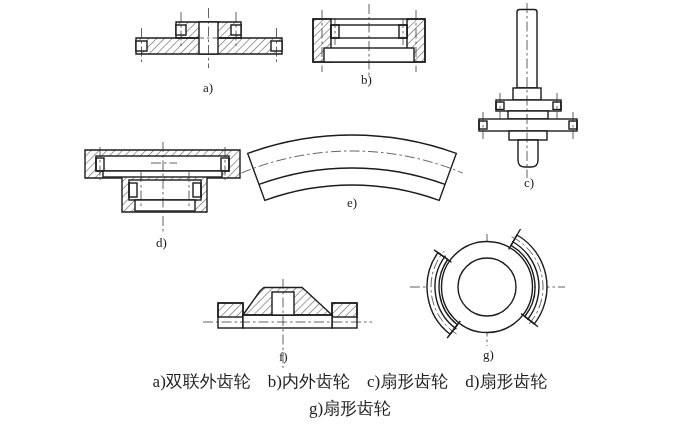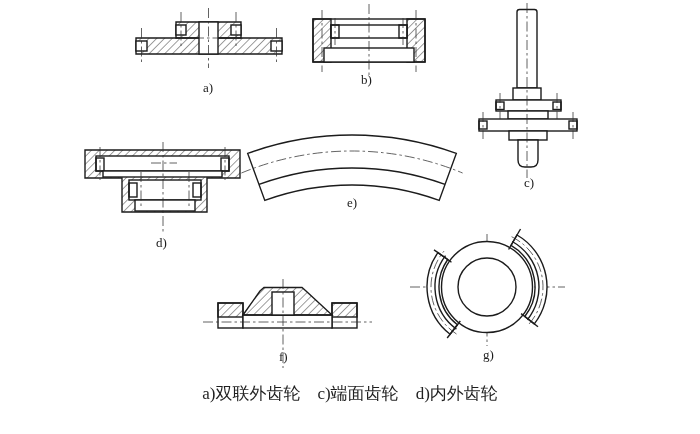--- a/index.html
+++ b/index.html
@@ -8,21 +8,21 @@
     background:#ffffff;overflow:hidden;
     font-family:"Liberation Serif","DejaVu Serif",serif;
   }
   svg{position:absolute;left:0;top:0;}
   .outline{fill:none;stroke:#1c1c1c;stroke-width:1.4;stroke-linejoin:miter;}
   .solidfill{fill:#ffffff;stroke:#1c1c1c;stroke-width:1.4;stroke-linejoin:miter;}
   .hatched{fill:url(#hatch);stroke:#1c1c1c;stroke-width:1.4;stroke-linejoin:miter;}
   .cl{fill:none;stroke:#2f2f2f;stroke-width:0.75;stroke-dasharray:10 3 2.5 3;}
   .figlabel{font-family:"Liberation Serif","DejaVu Serif",serif;font-size:13px;fill:#1c1c1c;}
   .caption{
-    position:absolute;left:0;top:380px;width:700px;
+    position:absolute;left:0;top:368px;width:700px;
     display:flex;flex-direction:column;align-items:center;
     color:#1f1f1f;font-size:17px;line-height:27px;
   }
   .caption-line{display:flex;flex-direction:row;justify-content:center;gap:17px;white-space:nowrap;}
 </style>
 </head>
 <body>
 
 <div class="page">
 
@@ -140,20 +140,22 @@
       <path class="outline" d="M521.1,313.6 L538.0,326.8"></path>
       <path class="outline" d="M451.5,262.2 L434.0,249.9"></path>
       <path class="outline" d="M460.3,321.0 L447.2,338.0"></path>
       <text class="figlabel" x="483" y="359">g)</text>
     </g>
   </svg>
 
   <div class="caption">
     <div class="caption-line">
       <span>a)双联外齿轮</span>
-      <span>c)端面齿轮</span>
-      <span>d)内外齿轮</span>
+      <span>b)内外齿轮</span>
+      <span>c)扇形齿轮</span>
+      <span>d)扇形齿轮</span>
     </div>
     <div class="caption-line">
+      <span>g)扇形齿轮</span>
     </div>
   </div>
 
 </div>
 
 </body></html>

